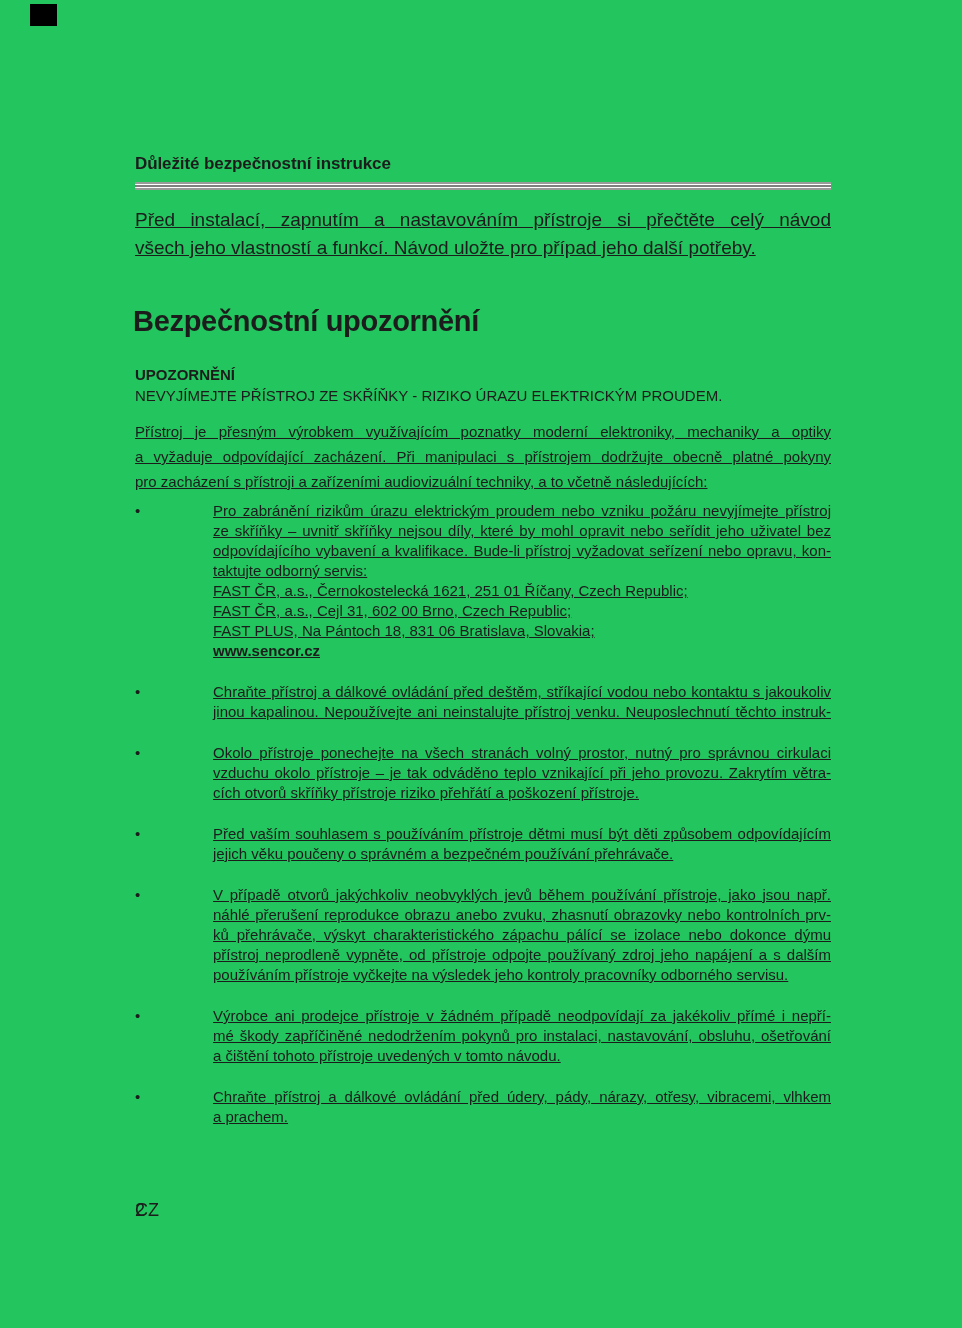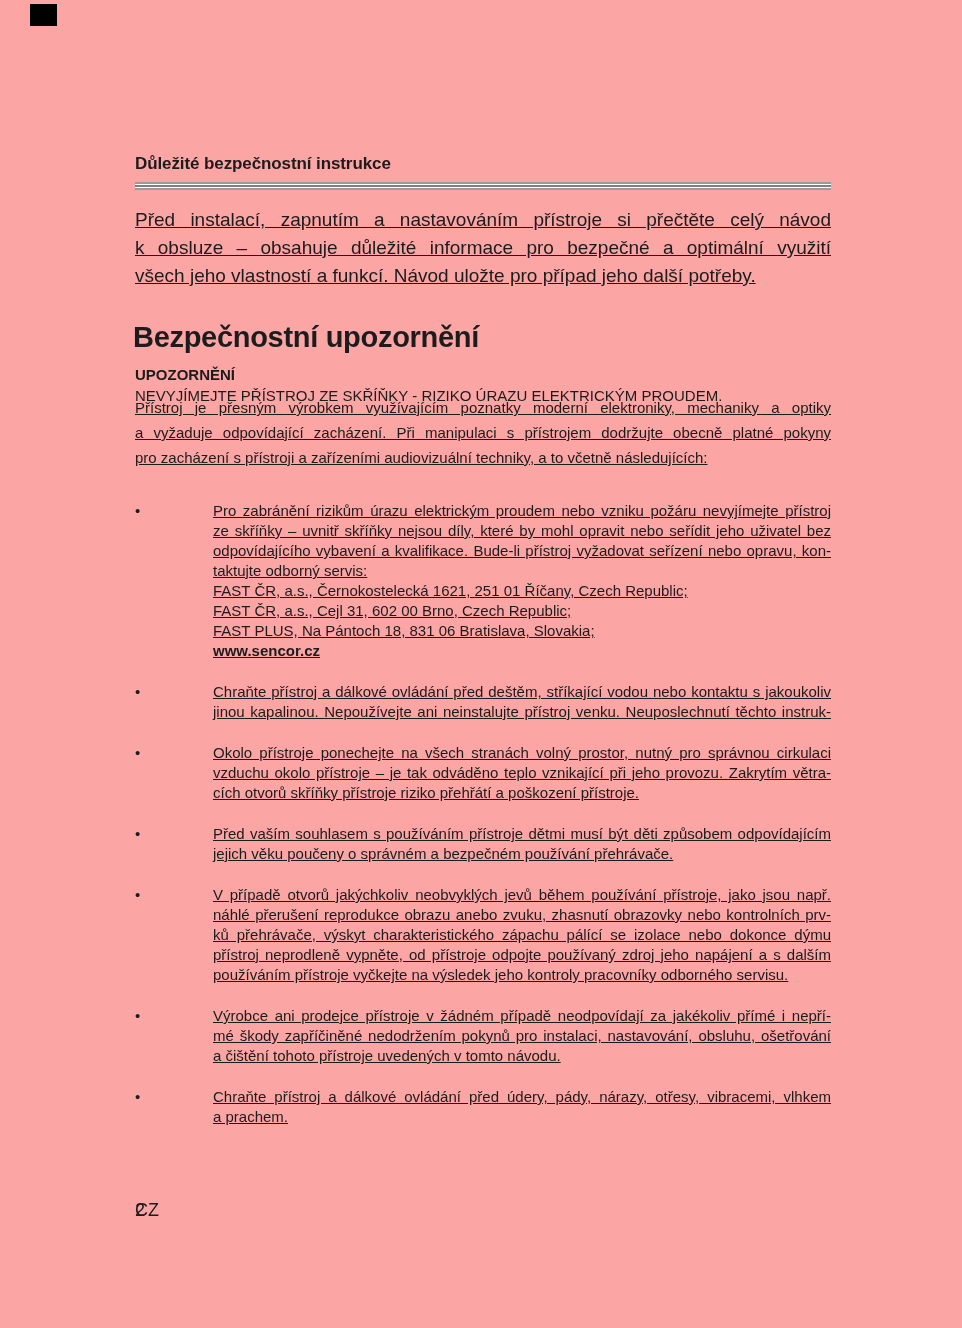--- a/index.html
+++ b/index.html
@@ -1,20 +1,20 @@
 <!DOCTYPE html>
 <html><head>
 <meta charset="utf-8">
 <style>
   html, body { margin: 0; padding: 0; background: #ffffff; }
   .page {
     position: relative;
     width: 962px;
     height: 1328px;
-    background: #fca5a5;
+    background: #22c55e;
     font-family: "Liberation Sans", sans-serif;
     color: #1c1c1c;
     overflow: hidden;
   }
   .abs { position: absolute; }
   .corner-mark {
     left: 30px; top: 4px;
     width: 27px; height: 22px;
     background: #000000;
   }
@@ -28,26 +28,26 @@
     background: linear-gradient(to bottom,
       #9a9a9a 0px, #9a9a9a 2px,
       #ffffff 2px, #ffffff 3px,
       #7f7f7f 3px, #7f7f7f 5px,
       #ffffff 5px, #ffffff 6px,
       #9a9a9a 6px, #9a9a9a 8px);
   }
   .intro { left: 135px; top: 206px; width: 696px; font-size: 19px; }
   .intro .tline { line-height: 28px; }
   .section-title {
-    left: 133px; top: 321px; width: 700px;
+    left: 133px; top: 305px; width: 700px;
     font-size: 29px; font-weight: bold; letter-spacing: -0.3px;
   }
   .warning { left: 135px; top: 364px; width: 696px; font-size: 15px; line-height: 21px; }
   .warning .head { font-weight: bold; }
-  .paragraph { left: 135px; top: 395px; width: 696px; font-size: 15px; }
+  .paragraph { left: 135px; top: 419px; width: 696px; font-size: 15px; }
   .paragraph .tline { line-height: 25px; }
   .bullets { left: 135px; top: 501px; width: 696px; font-size: 15px; }
   .bullet-item { display: flex; margin-bottom: 21px; }
   .marker { flex: 0 0 30px; width: 30px; line-height: 20px; }
   .bullet-body { flex: 1; min-width: 0; margin-left: 48px; }
   .tline { line-height: 20px; text-decoration: underline; }
   .just { text-align: justify; text-align-last: justify; text-justify: inter-word; }
   .last { text-align: left; text-align-last: left; }
   .bold { font-weight: bold; }
   .footer-left  { left: 135px; top: 1200px; font-size: 18px; }
@@ -58,21 +58,20 @@
 
 <div class="page">
 
   <div class="abs corner-mark"></div>
 
   <div class="abs doc-header">Důležité bezpečnostní instrukce</div>
   <div class="abs header-rule"></div>
 
   <div class="abs intro">
       <div class="tline just">Před instalací, zapnutím a nastavováním přístroje si přečtěte celý návod</div>
-      <div class="tline just">k obsluze – obsahuje důležité informace pro bezpečné a optimální využití</div>
       <div class="tline last">všech jeho vlastností a funkcí. Návod uložte pro případ jeho další potřeby.</div>
     </div>
 
   <div class="abs section-title">Bezpečnostní upozornění</div>
 
   <div class="abs warning">
     <div class="head">UPOZORNĚNÍ</div>
     <div>NEVYJÍMEJTE PŘÍSTROJ ZE SKŘÍŇKY - RIZIKO ÚRAZU ELEKTRICKÝM PROUDEM.</div>
   </div>
 

